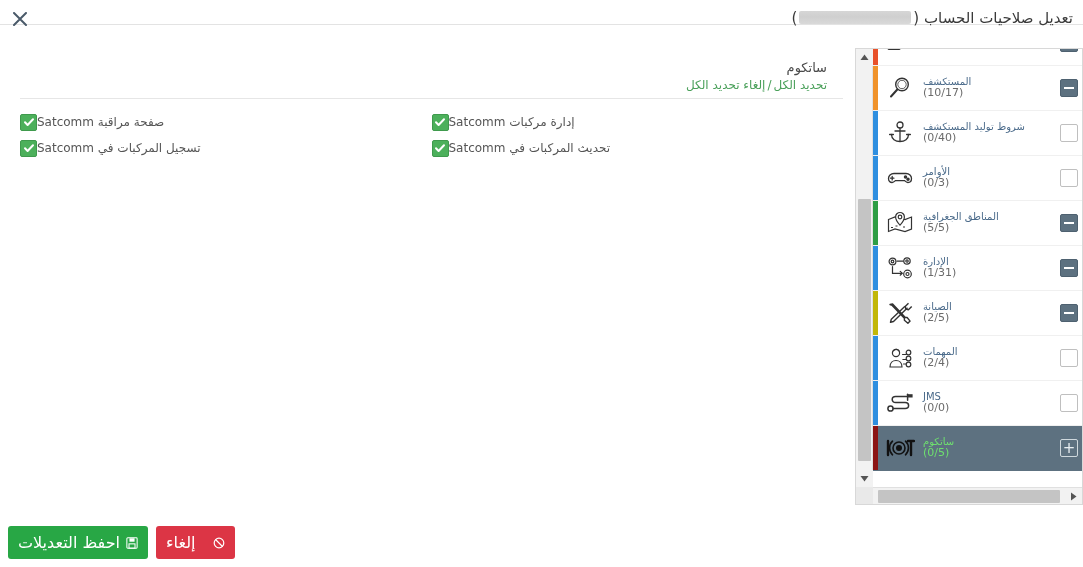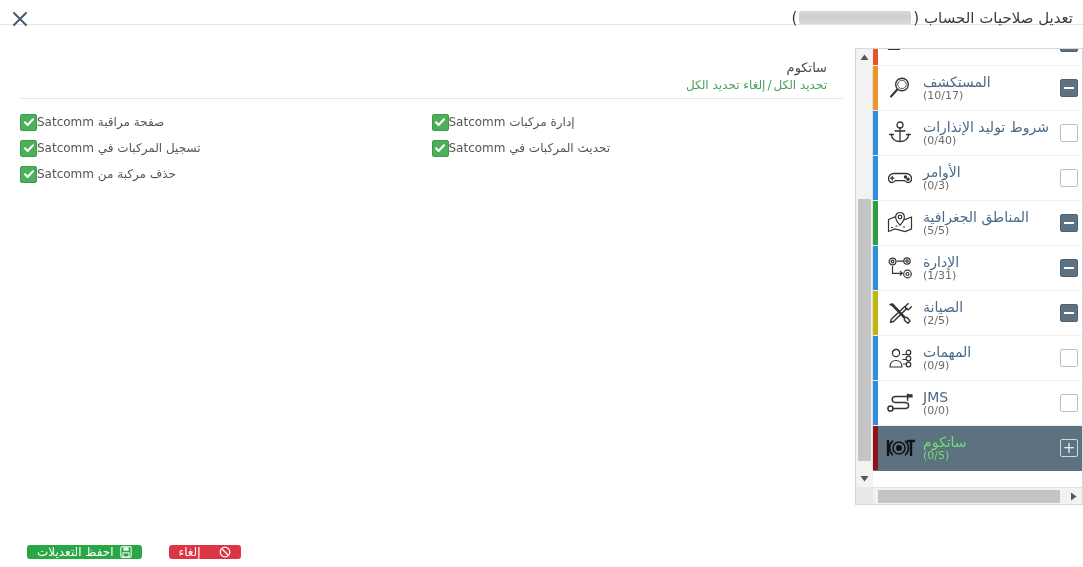--- a/index.html
+++ b/index.html
@@ -57,21 +57,21 @@
   .mod-icon {
     width: 34px; height: 34px; flex: 0 0 34px;
     display: flex; align-items: center; justify-content: center;
     color: #333; margin-left: 4px;
   }
   .mod-row.selected .mod-icon { color: #111; }
   .mod-text {
     flex: 1 1 auto; text-align: left; padding-left: 6px;
     line-height: 1.15; direction: rtl;
   }
-  .mod-label { font-size: 14px; color: #4a6a8a; display: block; }
+  .mod-label { font-size: 10px; color: #4a6a8a; display: block; }
   .mod-count { font-size: 11px; color: #6b6b6b; display: block; }
   .mod-row.selected .mod-label { color: #6ee06e; }
   .mod-row.selected .mod-count { color: #6ee06e; }
 
   .tri-box {
     width: 18px; height: 18px; flex: 0 0 18px;
     margin-left: 10px; border-radius: 2px; cursor: pointer;
     display: flex; align-items: center; justify-content: center;
   }
   .tri-box.indeterminate { background: #5d7180; border: 1px solid #4e6170; }
@@ -144,22 +144,22 @@
     width: 17px; height: 17px; flex: 0 0 17px; border-radius: 2px;
     display: flex; align-items: center; justify-content: center; cursor: pointer;
   }
   .chk.on { background: #4cb05b; border: 1px solid #3f9a4d; }
   .chk.on svg { display:block; }
 
   
   .footer { position: absolute; left: 8px; bottom: 8px; display: flex; flex-direction: row-reverse; gap: 8px; }
   .btn {
     display: inline-flex; flex-direction: row-reverse; align-items: center; gap: 6px;
-    height: 14px; padding: 0 10px; border-radius: 3px; border: none;
-    font-size: 12px; color: #fff; cursor: pointer; font-family: inherit; margin-left: 19px;
+    height: 33px; padding: 0 10px; border-radius: 3px; border: none;
+    font-size: 16px; color: #fff; cursor: pointer; font-family: inherit;
   }
   .btn.save { background: #28a745; }
   .btn.cancel { background: #dc3545; gap: 18px; }
   .btn svg { display:block; }
 </style>
 </head>
 <body>
 
 <div class="app">
 
@@ -193,28 +193,20 @@
           <span class="perm-label">صفحة مراقبة Satcomm</span>
         </div>
         <div class="perm-item">
           <span class="chk on">
             <svg width="12" height="12" viewBox="0 0 12 12" aria-hidden="true">
                 <path d="M2 6.3 L4.6 9 L10 3.2" fill="none" stroke="#fff" stroke-width="2" stroke-linecap="round" stroke-linejoin="round"></path>
               </svg>
           </span>
           <span class="perm-label">تسجيل المركبات في Satcomm</span>
         </div>
-        <div class="perm-item">
-          <span class="chk on">
-            <svg width="12" height="12" viewBox="0 0 12 12" aria-hidden="true">
-                <path d="M2 6.3 L4.6 9 L10 3.2" fill="none" stroke="#fff" stroke-width="2" stroke-linecap="round" stroke-linejoin="round"></path>
-              </svg>
-          </span>
-          <span class="perm-label">حذف مركبة من Satcomm</span>
-        </div>
       </div>
 
       <div class="perm-col">
         <div class="perm-item">
           <span class="chk on">
             <svg width="12" height="12" viewBox="0 0 12 12" aria-hidden="true">
                 <path d="M2 6.3 L4.6 9 L10 3.2" fill="none" stroke="#fff" stroke-width="2" stroke-linecap="round" stroke-linejoin="round"></path>
               </svg>
           </span>
           <span class="perm-label">إدارة مركبات Satcomm</span>
@@ -266,21 +258,21 @@
               <circle cx="15" cy="9.5" r="4.2" stroke-width="0.8"></circle>
               <path d="M10.3 14.5 L4 21.5" stroke-linecap="round" stroke-width="2"></path>
             </svg>
           </span>
         </div>
 
         <div class="mod-row">
           <span class="color-strip" style="background:#2f8fe0"></span>
           <span class="tri-box empty"></span>
           <span class="mod-text">
-            <span class="mod-label">شروط توليد الإنذارات</span>
+            <span class="mod-label">شروط توليد المستكشف</span>
             <span class="mod-count">(0/40)</span>
           </span>
           <span class="mod-icon">
             <svg width="26" height="26" viewBox="0 0 26 26" aria-hidden="true" fill="none" stroke="#333" stroke-width="1.3">
               <circle cx="13" cy="5" r="3"></circle>
               <path d="M13 8v13" stroke-linecap="round"></path>
               <path d="M8 11h10" stroke-linecap="round"></path>
               <path d="M4.5 14.5c0 4.4 3.8 7 8.5 7s8.5-2.6 8.5-7" stroke-linecap="round"></path>
               <path d="M2.6 14.5h3.8M19.6 14.5h3.8" stroke-linecap="round"></path>
             </svg>
@@ -357,21 +349,21 @@
               <path d="M20.5 6.8L6.5 20.5l-3 .8.8-3L18 5.2" stroke-linejoin="round"></path>
             </svg>
           </span>
         </div>
 
         <div class="mod-row">
           <span class="color-strip" style="background:#2f8fe0"></span>
           <span class="tri-box empty"></span>
           <span class="mod-text">
             <span class="mod-label">المهمات</span>
-            <span class="mod-count">(0/9)</span>
+            <span class="mod-count">(2/4)</span>
           </span>
           <span class="mod-icon">
             <svg width="27" height="25" viewBox="0 0 27 25" aria-hidden="true" fill="none" stroke="#333" stroke-width="1.2">
               <circle cx="9" cy="7" r="3.6"></circle>
               <path d="M3 21c0-4 2.7-6.5 6-6.5s6 2.5 6 6.5z"></path>
               <path d="M6.4 4.6c1.6-1.8 4.4-1.8 5.6.3" stroke-linecap="round"></path>
               <circle cx="21.5" cy="6.5" r="2.3"></circle>
               <circle cx="21.5" cy="12.5" r="2.3"></circle>
               <circle cx="21.5" cy="18.5" r="2.3"></circle>
               <path d="M15.5 8.5h3.8M15.8 13.5h3.4M16.5 18h2.7" stroke-linecap="round" stroke-width="1"></path>

